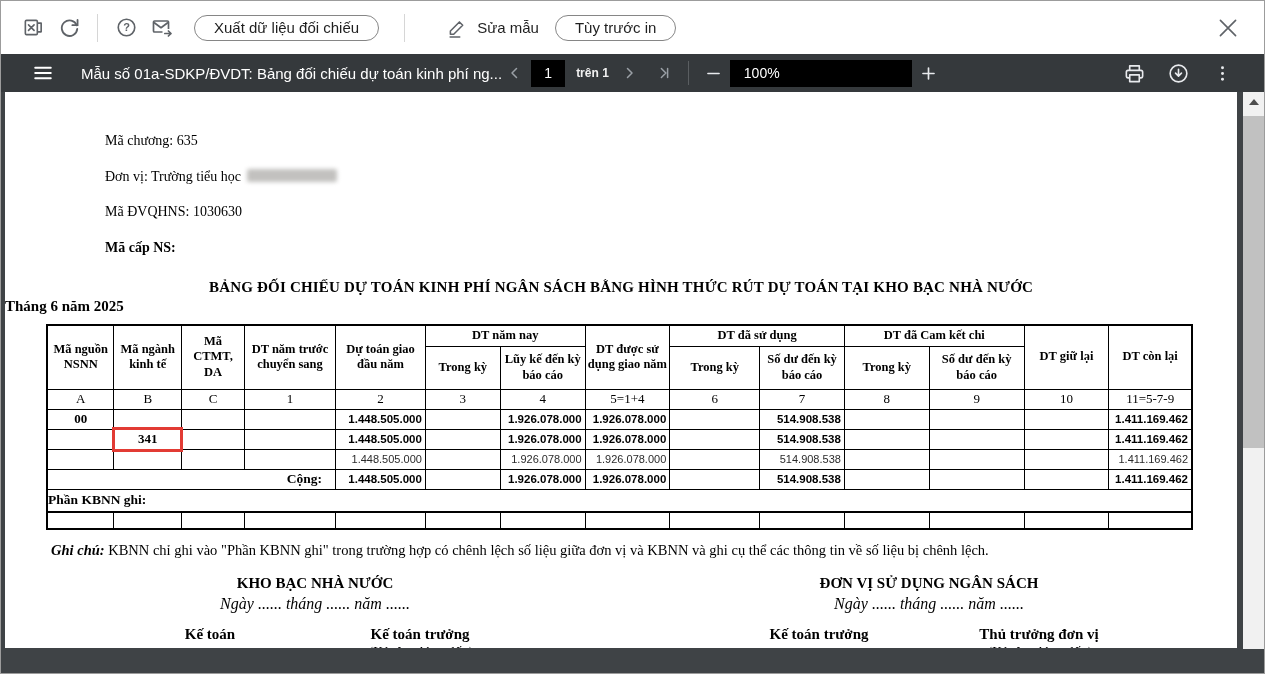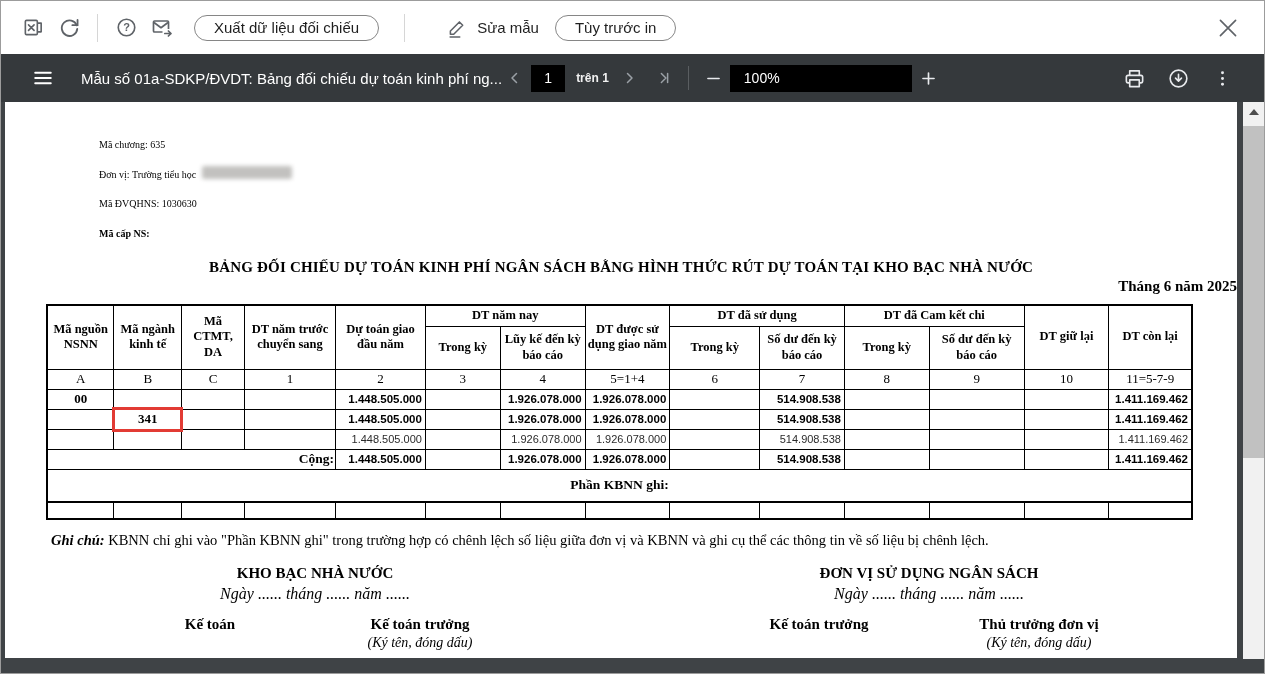--- a/index.html
+++ b/index.html
@@ -24,21 +24,21 @@
     padding: 0 19px; font-size: 15px; color: #1f1f1f; font-family: inherit; cursor: pointer;
     white-space: nowrap;
   }
   .export-btn { margin-left: 14px; }
   .edit-group { display: flex; align-items: center; gap: 9px; margin: 0 16px; cursor: pointer; }
   .edit-label { font-size: 15px; color: #1f1f1f; }
   .close-btn { margin-left: auto; }
 
   
   .pdf-toolbar {
-    height: 48px; background: #35393c; display: flex; align-items: center;
+    height: 38px; background: #35393c; display: flex; align-items: center;
     padding: 0 24px; flex: none; color: #fff;
   }
   .hamburger-btn { margin-right: 20px; }
   .doc-title { font-size: 15px; color: #fff; white-space: nowrap; flex: none; }
   .page-nav { display: flex; align-items: center; gap: 7px; margin-left: 4px; }
   .black-box {
     background: #000; color: #fff; height: 27px; display: flex; align-items: center;
     justify-content: center; font-size: 14px;
   }
   .page-box { width: 34px; cursor: text; }
@@ -52,41 +52,41 @@
   .page { flex: 1; background: #fff; height: 556px; overflow: hidden; }
   .gutter-right { width: 6px; height: 556px; background: #3f4346; flex: none; }
   .scrollbar { width: 21px; height: 557px; background: #f1f1f1; position: relative; flex: none; }
   .scroll-up-btn { height: 20px; display: flex; align-items: center; justify-content: center; cursor: pointer; }
   .up-triangle { width: 0; height: 0; border-left: 5px solid transparent; border-right: 5px solid transparent; border-bottom: 6px solid #4d4d4d; }
   .scroll-thumb { position: absolute; top: 24px; left: 0; width: 21px; height: 332px; background: #c1c1c1; cursor: pointer; }
 
   
   .doc { font-family: "Liberation Serif", serif; color: #000; padding-top: 23px; }
   .doc-head { display: flex; justify-content: space-between; padding: 0 76px 0 84px; }
-  .head-left p { margin: 10px; font-size: 10px; line-height: 19.5px; }
+  .head-left p { margin: 16px; font-size: 14px; line-height: 19.5px; }
   .bold { font-weight: bold; }
   .redact { display: inline-block; width: 90px; height: 13px; background: #c2c1bf; filter: blur(2px); vertical-align: -1px; margin-left: 6px; border-radius: 2px; }
   .head-right { text-align: center; font-weight: bold; line-height: 20px; }
   .form-no { font-size: 15px; }
   .form-symbol { font-size: 16px; }
   .doc-title-line { text-align: center; font-weight: bold; font-size: 15px; margin-top: 6px; letter-spacing: 0.2px; }
-  .doc-period { text-align: right; font-weight: bold; font-size: 15px; margin-top: 2px; }
+  .doc-period { text-align: left; font-weight: bold; font-size: 15px; margin-top: 2px; }
 
   table.main { border-collapse: collapse; margin: 9px 0 0 41px; width: 1147px; table-layout: fixed; border: 2px solid #000; }
   .main th, .main td { border: 1px solid #000; overflow: visible; }
   .main th { font-size: 12.5px; font-weight: bold; padding: 1px 2px; line-height: 1.25; }
   tr.h1 th { height: 21px; }
   tr.h2 th { height: 43px; }
   tr.codes td { font-size: 13px; text-align: center; height: 20px; }
   tr.data { height: 20px; }
   td.code { font-size: 13px; font-weight: bold; text-align: center; }
   td.num { font-family: "Liberation Sans", sans-serif; font-size: 11.5px; font-weight: bold; text-align: right; padding-right: 3px; }
   tr.plain td.num { font-weight: normal; font-size: 11px; color: #2b2b2b; }
-  td.total-label { font-size: 13.5px; font-weight: bold; text-align: right; padding-right: 1px; }
-  td.kbnn { font-size: 13.5px; font-weight: bold; text-align: center; padding: 1px 0; height: 33px; }
+  td.total-label { font-size: 13.5px; font-weight: bold; text-align: right; padding-right: 13px; }
+  td.kbnn { font-size: 13.5px; font-weight: bold; text-align: left; padding: 1px 0; height: 23px; }
   tr.blank td { height: 17px; border-top: 2px solid #000; }
   .red-cell { position: relative; }
   .red-cell::after { content: ""; position: absolute; top: -3px; bottom: -3px; left: -2px; right: -2px; border: 3px solid #e23b34; z-index: 2; }
 
   .doc-note { margin: 12px 46px 0; font-size: 14.5px; }
   .note-label { font-weight: bold; font-style: italic; }
 
   .sigs { display: flex; margin-top: 16px; }
   .sig { text-align: center; }
   .sig-left { margin-left: 100px; width: 420px; }

